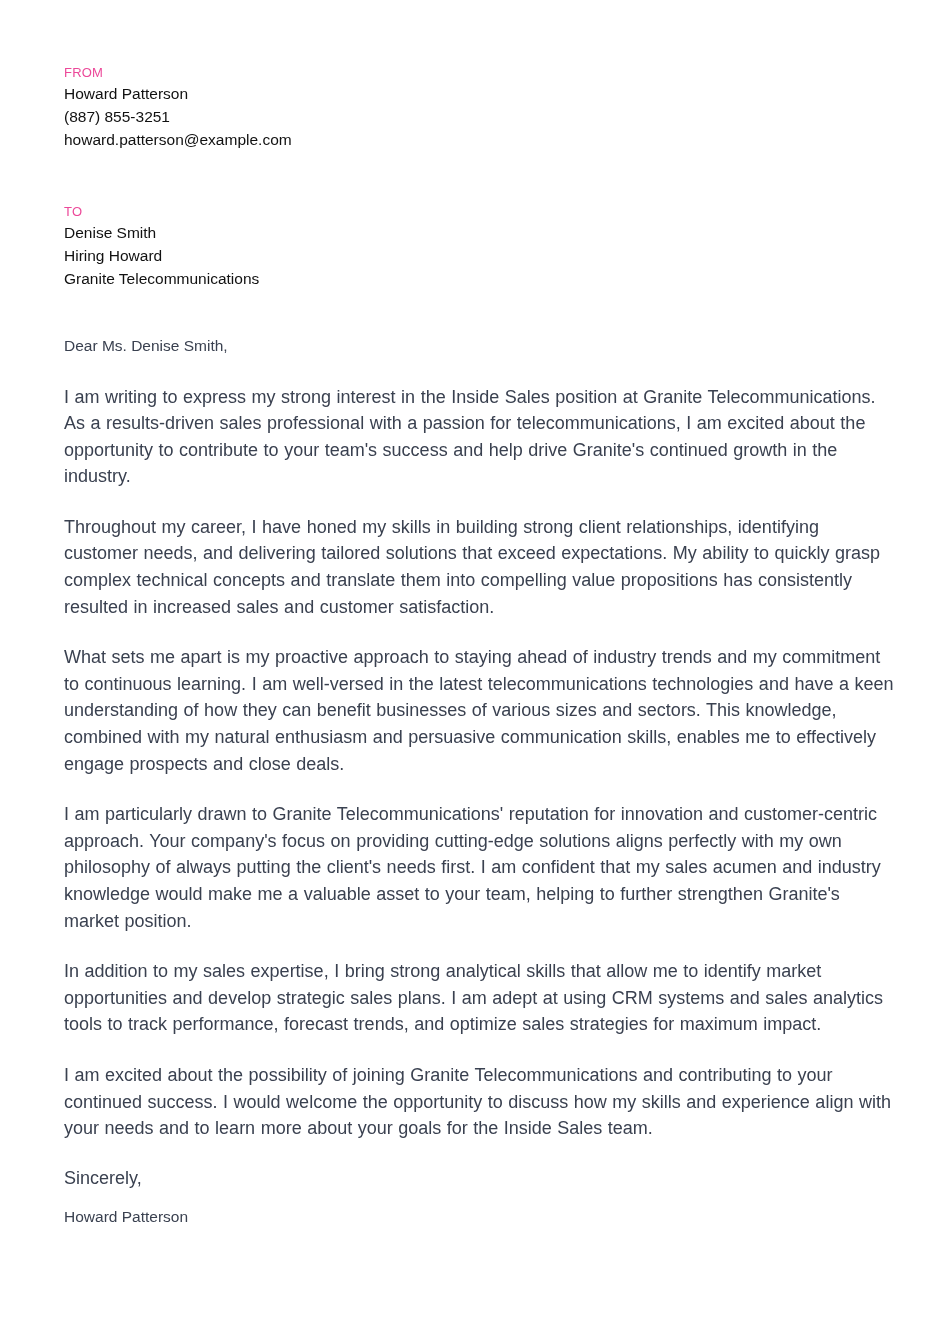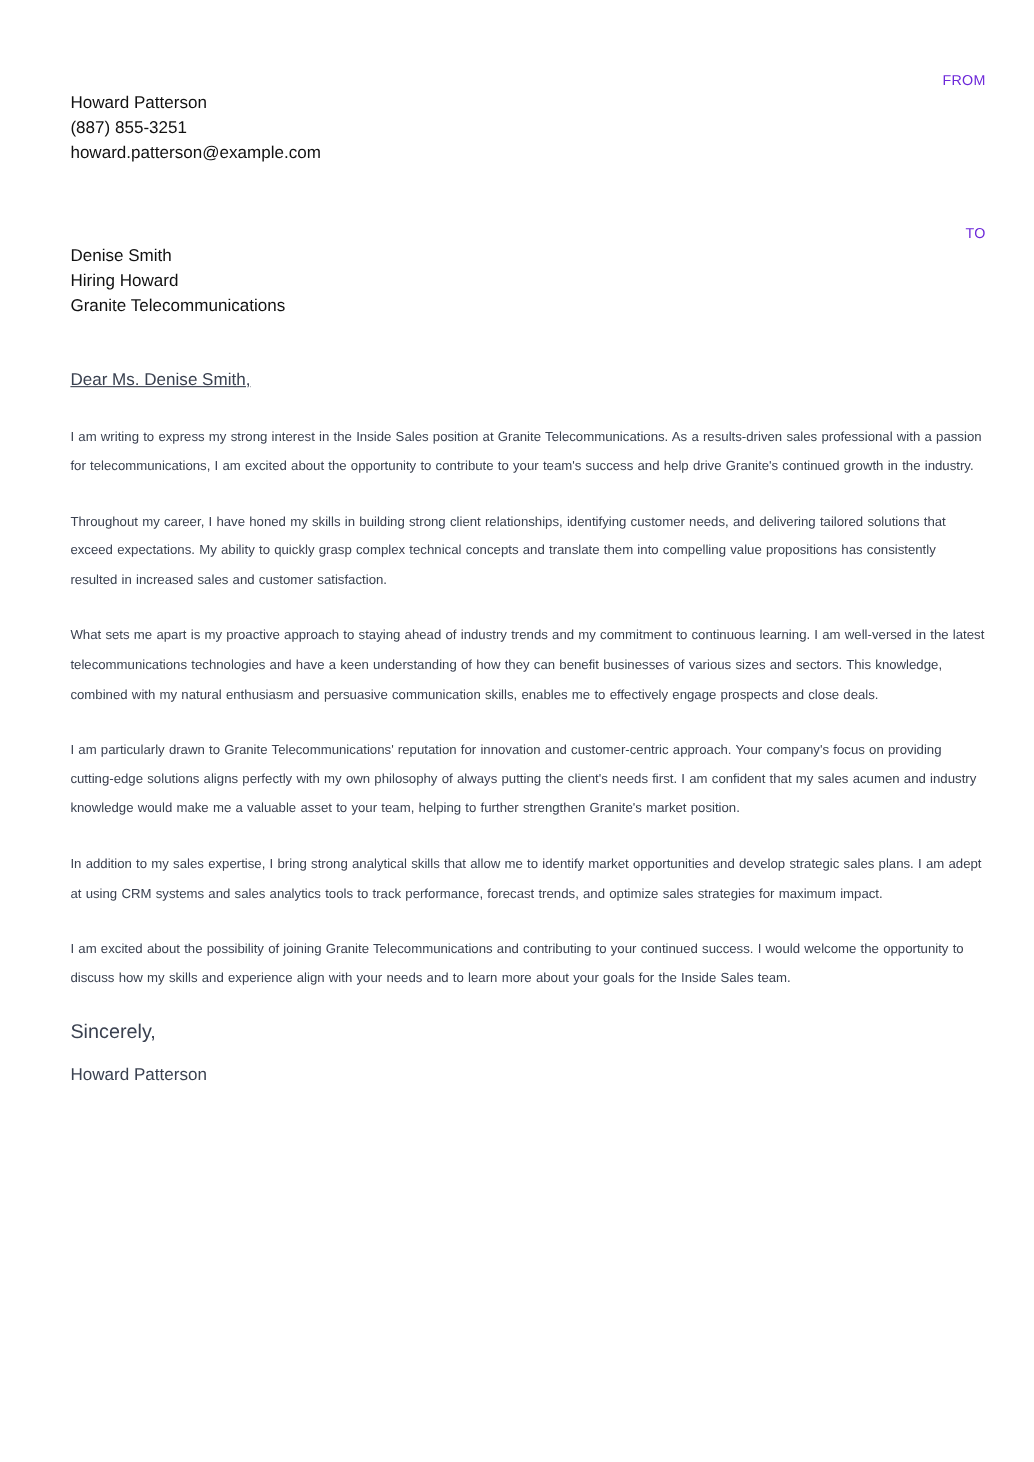--- a/index.html
+++ b/index.html
@@ -15,43 +15,41 @@
       font-family: "Liberation Sans", sans-serif;
     }
     .page {
       position: absolute;
       left: 64px;
       top: 64px;
       width: 832px;
     }
     .block-label {
       font-size: 13px;
-      color: #6d28d9;
+      color: #ec4899;
       line-height: 18px;
       letter-spacing: 0.2px;
       text-transform: uppercase;
-      text-align: right;
     }
     .contact-line {
       font-size: 15.5px;
       color: #111111;
       line-height: 23px;
     }
     .from-block { margin-bottom: 0; }
     .to-block { margin-top: 52px; }
     .salutation {
       margin-top: 43px;
       font-size: 15.5px;
       line-height: 26.5px;
       color: #3a4150;
-      text-decoration: underline;
     }
     .para {
       margin-top: 24px;
-      font-size: 12px;
+      font-size: 18px;
       line-height: 26.6px;
       color: #3a4150;
       word-spacing: 0.5px;
     }
     .closing {
       margin-top: 23px;
       font-size: 18px;
       line-height: 26.5px;
       color: #3a4150;
     }

